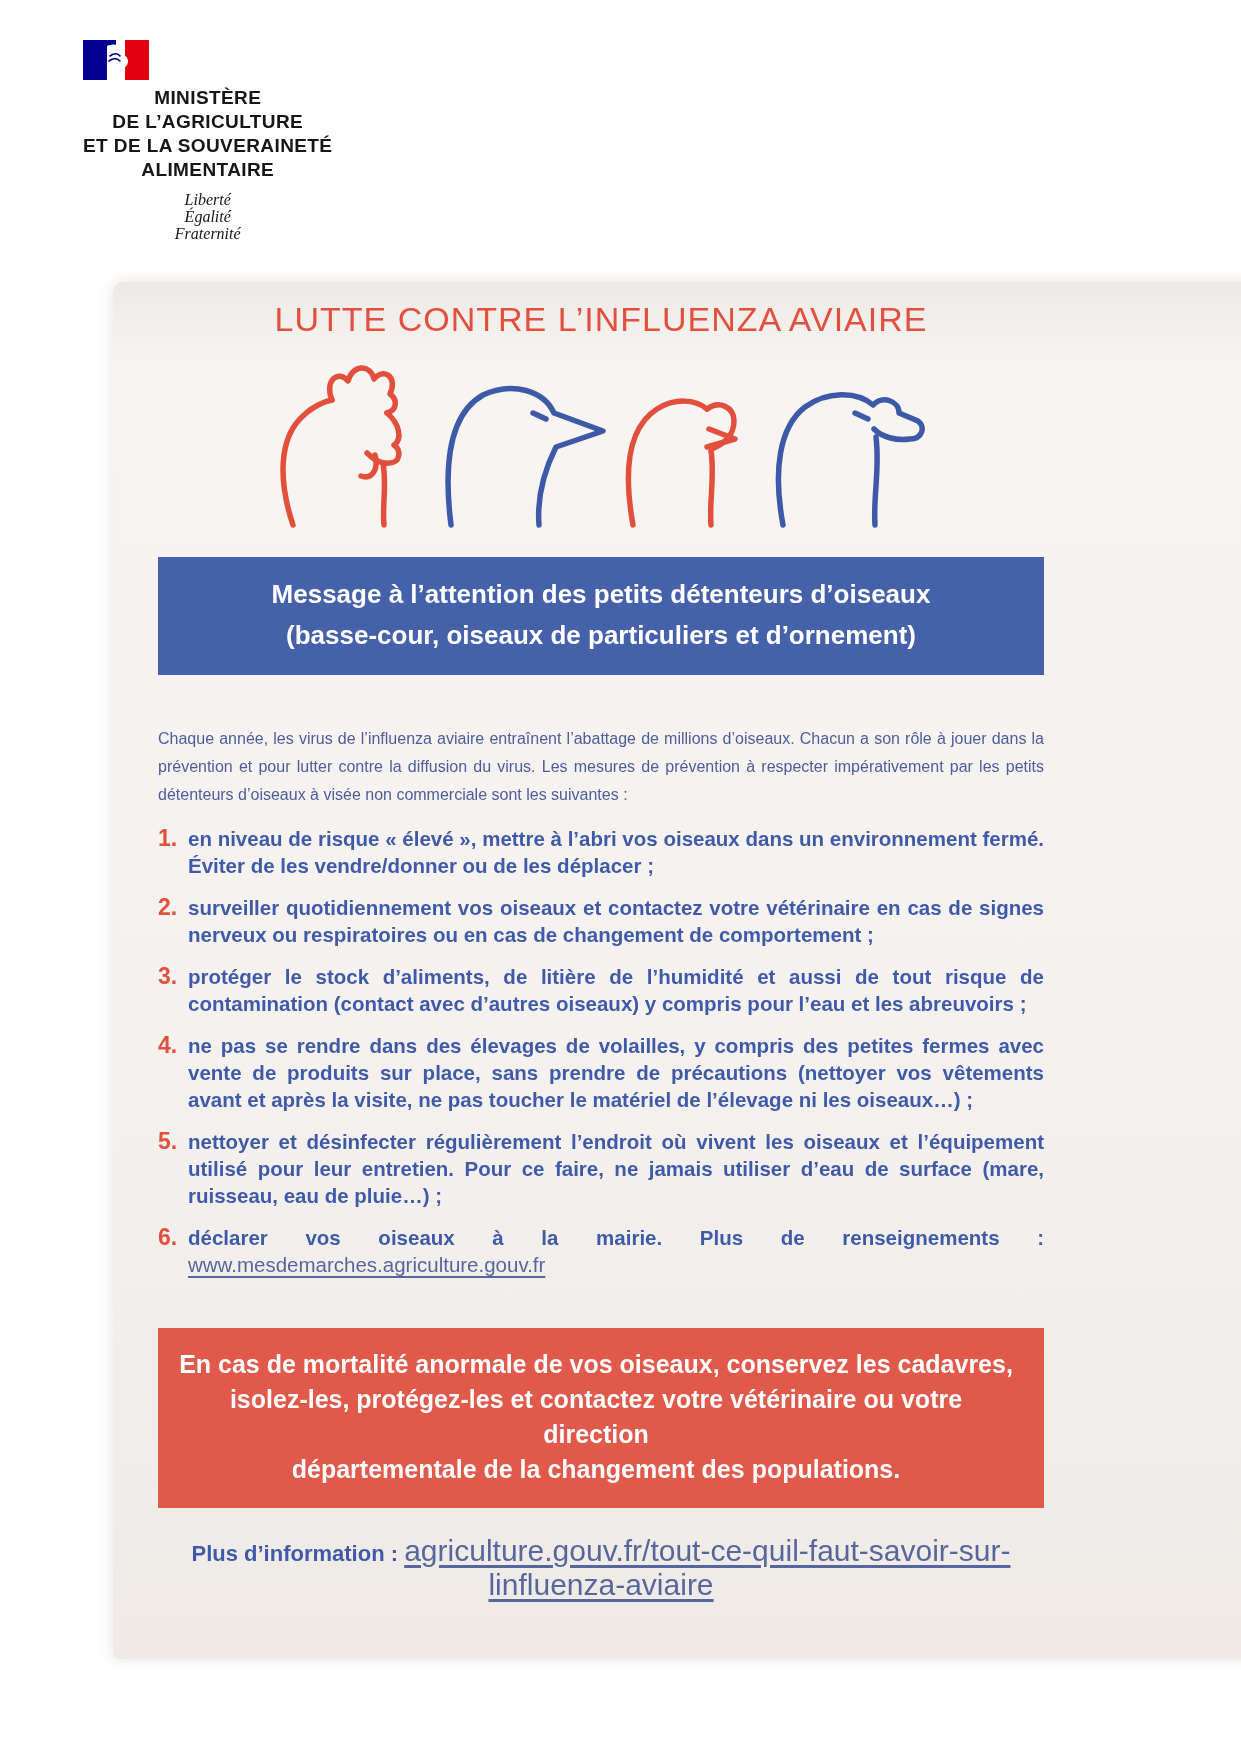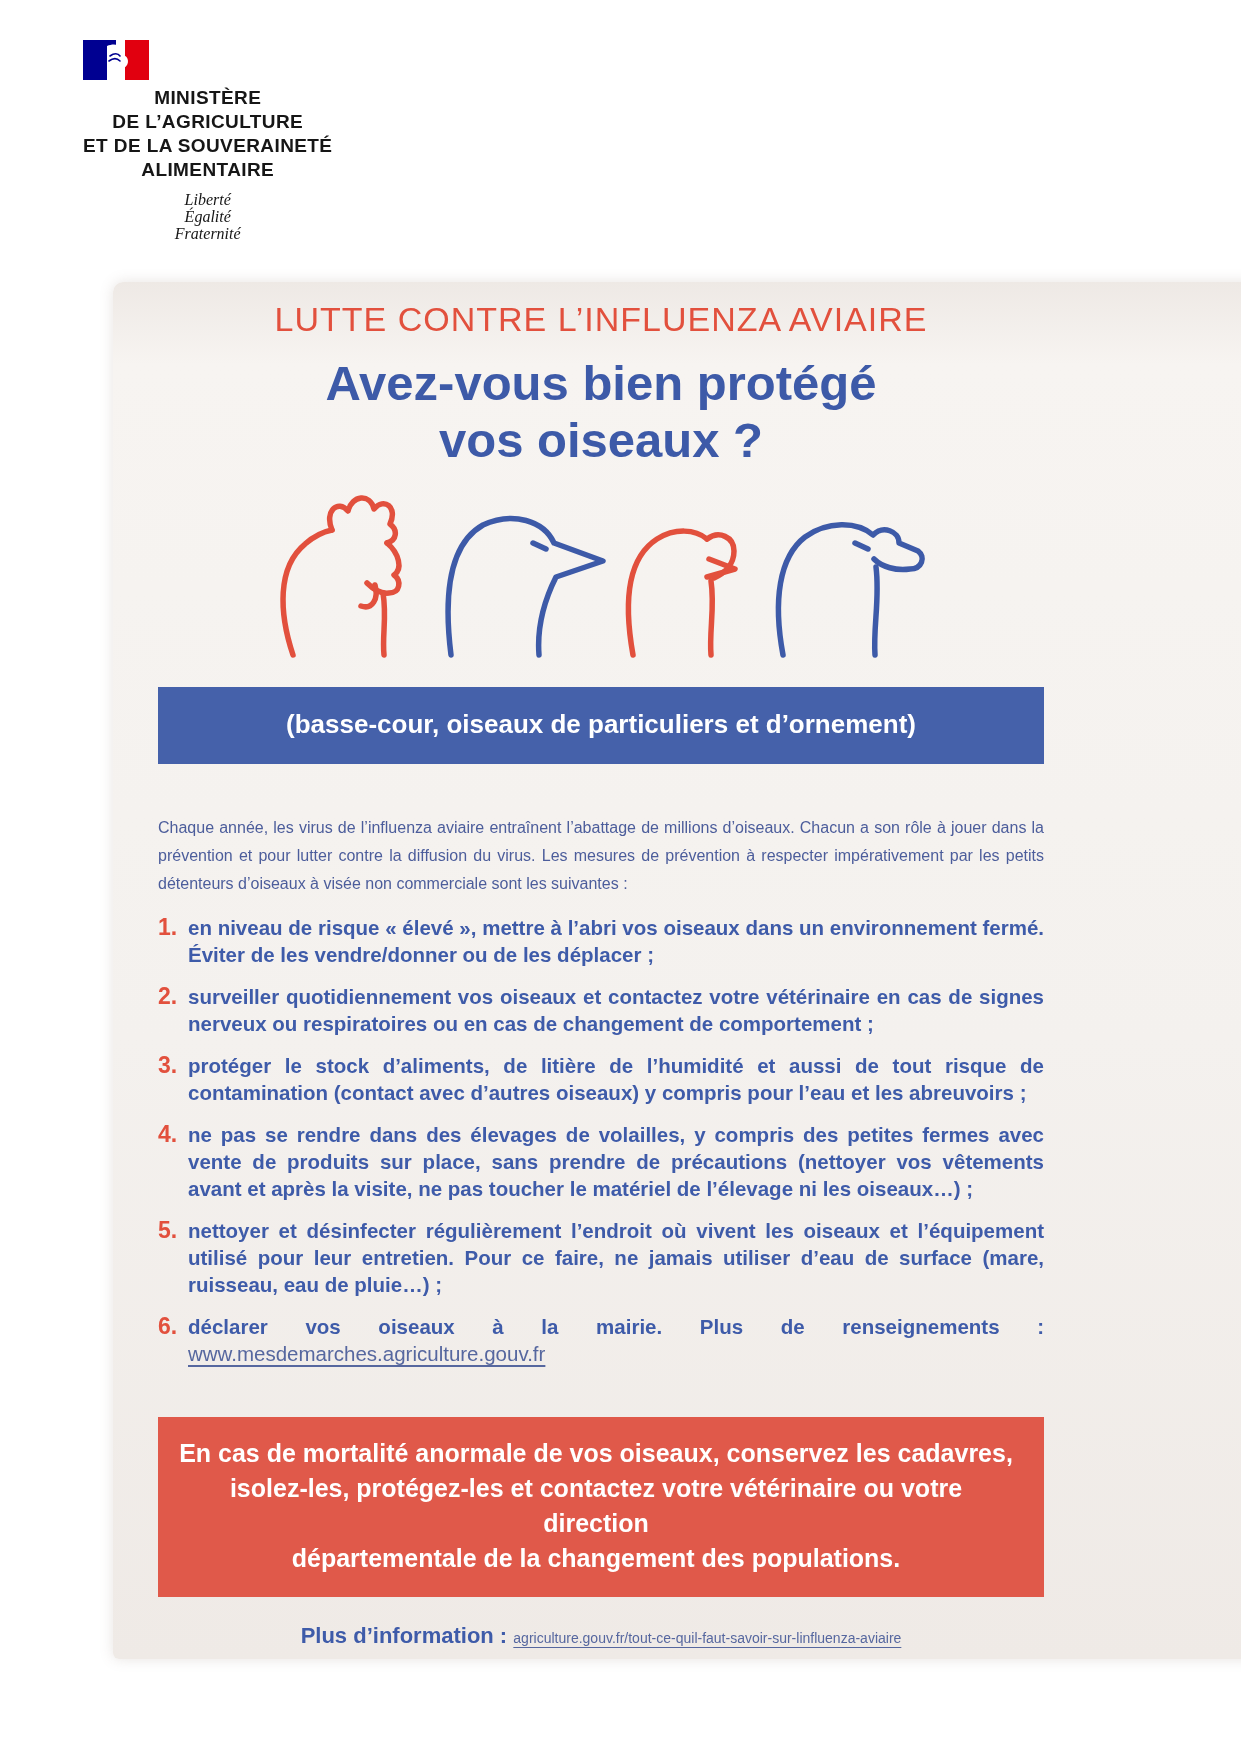--- a/index.html
+++ b/index.html
@@ -60,21 +60,21 @@
     text-underline-offset:4px;cursor:pointer;
   }
   .alert{
     margin-top:50px;background:var(--alert-red);color:#ffffff;text-align:center;
     padding:19px 30px 21px 20px;font-size:25px;line-height:35px;font-weight:bold;
   }
   .more-info{
     margin-top:26px;text-align:center;font-size:22px;color:var(--list-blue);
   }
   .more-info .lbl{font-weight:bold;}
-  .more-info a{font-size:14px;}
+  .more-info a{font-size:30px;}
 </style>
 </head>
 <body>
 
 <div class="gov-logo">
   <div class="flag">
     <div class="blue"></div>
       <div class="red"></div>
     <svg width="66" height="40" viewBox="0 0 66 40">
       <path d="M24,6 C33,2 41,6 40,15 C46,16 47,25 41,28 L41,40 L24,40 Z" fill="#ffffff"></path>
@@ -92,24 +92,20 @@
     <div>Égalité</div>
     <div>Fraternité</div>
   </div>
 </div>
 
 <div class="card">
   <div class="content">
 
     <div class="kicker">LUTTE CONTRE L’INFLUENZA AVIAIRE</div>
 
-    <div class="main-title">
-      <div>Avez-vous bien protégé</div>
-      <div>vos oiseaux ?</div>
-    </div>
 
     <svg class="birds" width="660" height="178" viewBox="0 0 660 178">
       <g>
         <path class="r" d="M22,174 C8,132 6,86 34,63 C42,56 51,51 61,49"></path>
         <path class="r" d="M61,49 C53,30 67,18 77,30 C81,14 99,12 103,28 C113,16 127,26 119,43 C127,49 126,59 116,62"></path>
         <path class="r" d="M116,62 C128,72 132,88 123,94 C131,100 129,112 118,112 C110,113 102,108 96,102"></path>
         <path class="r" d="M104,104 C108,118 101,129 90,125"></path>
         <path class="r" d="M112,112 C116,136 111,154 113,174"></path>
       </g>
       <g>
@@ -123,20 +119,21 @@
         <path class="r" d="M440,100 C444,126 438,150 440,174"></path>
       </g>
       <g>
         <path class="b" d="M512,174 C502,120 508,76 534,56 C556,40 586,40 602,54 C612,44 628,50 628,62 L647,70 C655,76 651,88 639,88 C625,90 611,86 603,78"></path>
         <path class="b" d="M605,86 C609,118 602,146 604,174"></path>
         <path class="b" d="M584,62 L597,68"></path>
       </g>
     </svg>
 
     <div class="banner">
+      <div>Message à l’attention des petits détenteurs d’oiseaux</div>
       <div>(basse-cour, oiseaux de particuliers et d’ornement)</div>
     </div>
 
     <p class="intro">Chaque année, les virus de l’influenza aviaire entraînent l’abattage de millions d’oiseaux. Chacun a son rôle à jouer dans la prévention et pour lutter contre la diffusion du virus. Les mesures de prévention à respecter impérativement par les petits détenteurs d’oiseaux à visée non commerciale sont les suivantes :</p>
 
     <ol class="measures">
         <li>
           <span class="num">1.</span>
           <span class="txt">en niveau de risque « élevé », mettre à l’abri vos oiseaux dans un environnement fermé. Éviter de les vendre/donner ou de les déplacer ;</span>
         </li>

